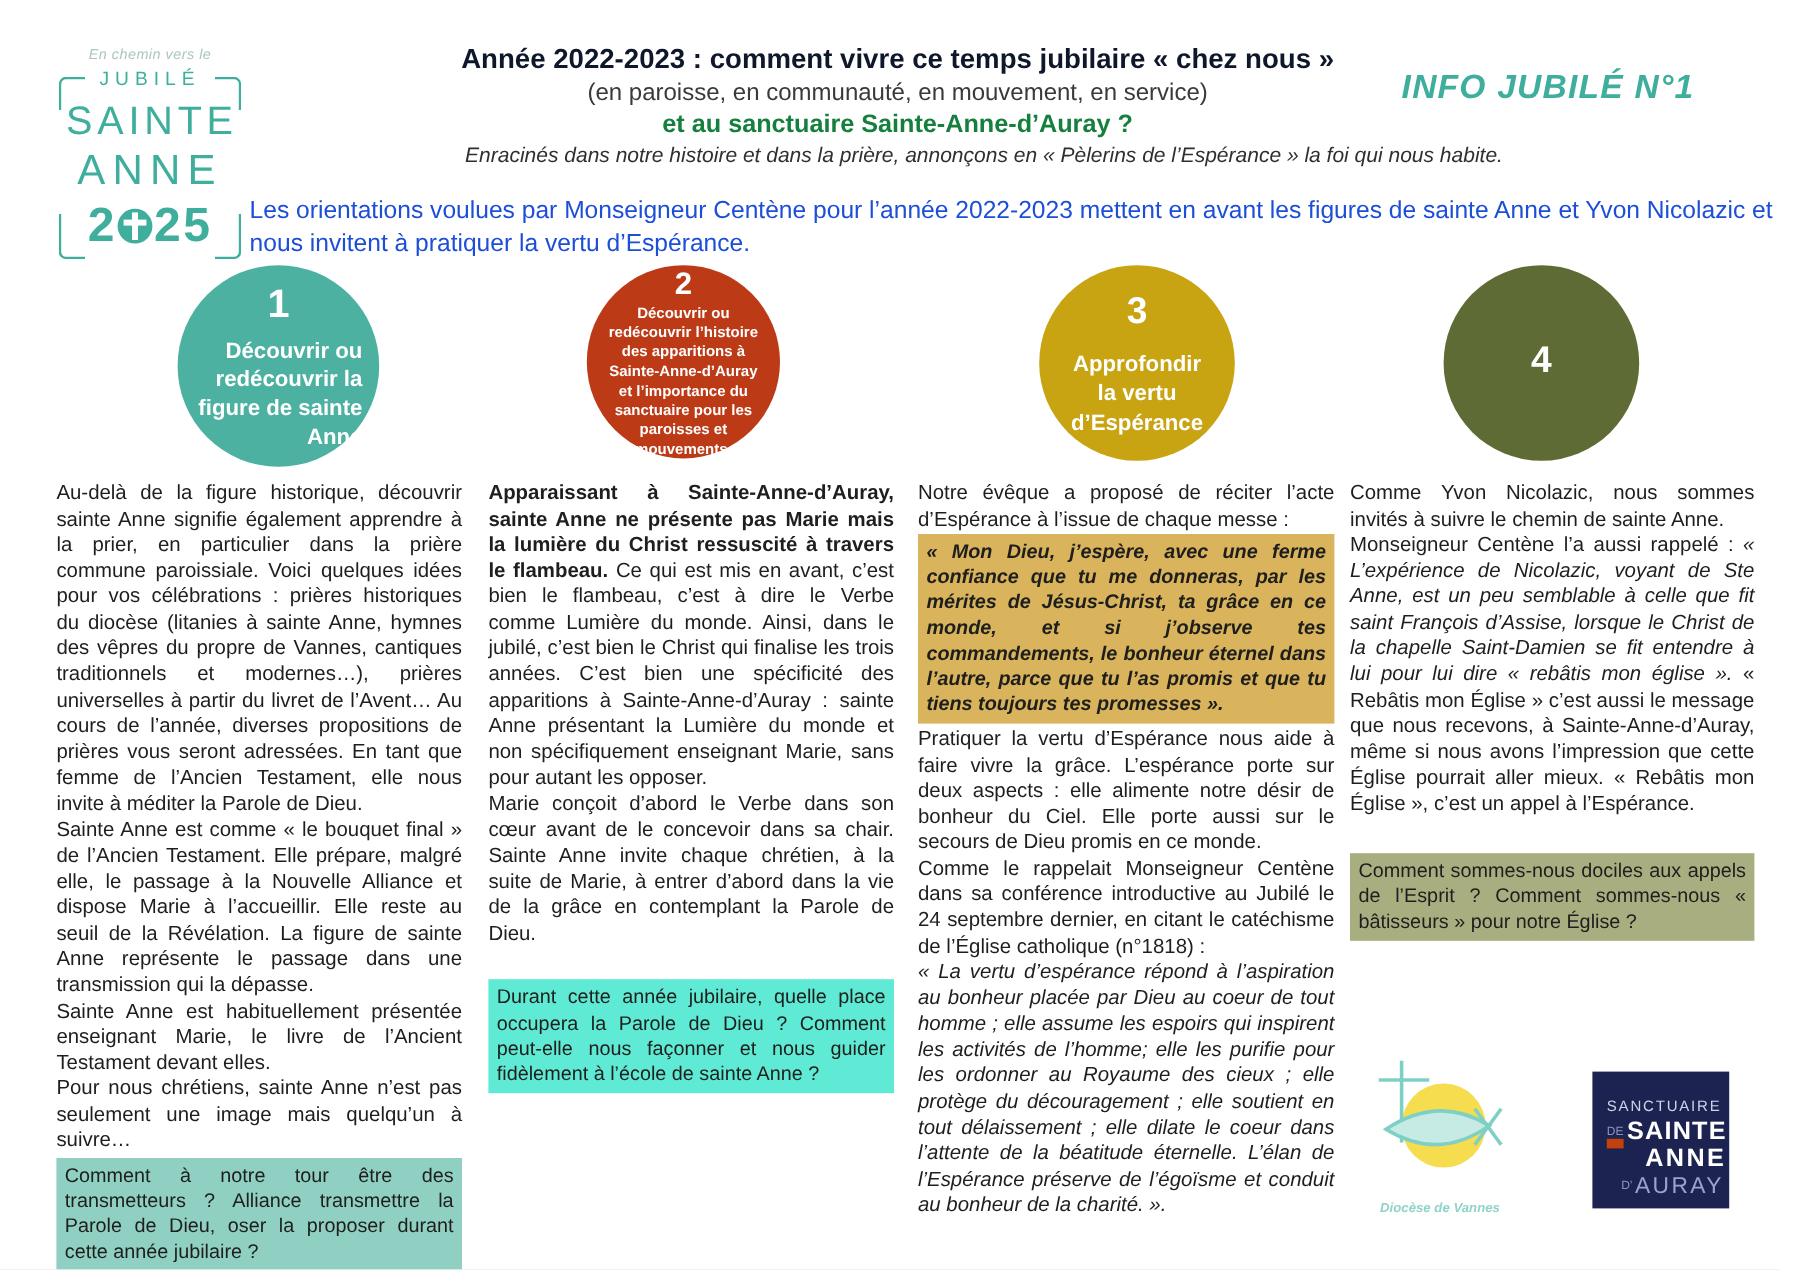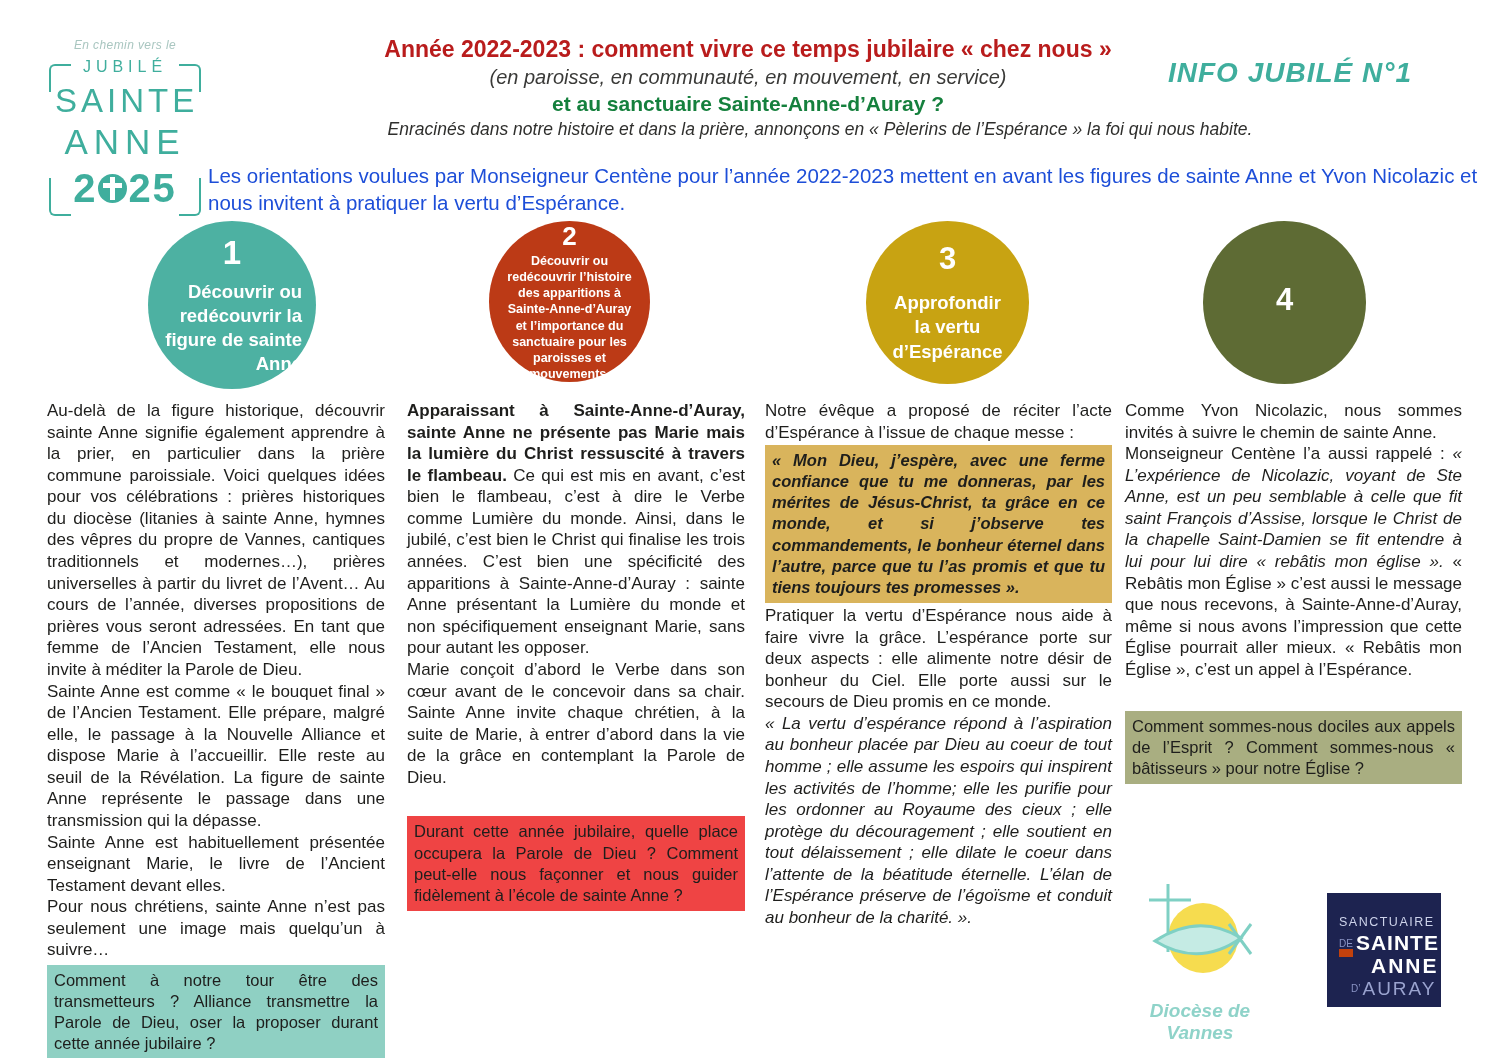--- a/index.html
+++ b/index.html
@@ -20,22 +20,22 @@
   .zero .zv { position:absolute; left:12px; top:3px; width:5px; height:23px; background:#fff; }
   .zero .zh { position:absolute; left:5px; top:9px; width:19px; height:5px; background:#fff; }
   .br { position:absolute; border-color:#3fae9d; border-style:solid; border-width:0; }
   .br-tl { left:-6px;  top:26px; width:20px; height:26px; border-left-width:2px; border-top-width:2px; border-top-left-radius:6px; }
   .br-tr { right:-6px; top:26px; width:20px; height:26px; border-right-width:2px; border-top-width:2px; border-top-right-radius:6px; }
   .br-bl { left:-6px;  top:140px; width:20px; height:36px; border-left-width:2px; border-bottom-width:2px; border-bottom-left-radius:6px; }
   .br-br { right:-6px; top:140px; width:20px; height:36px; border-right-width:2px; border-bottom-width:2px; border-bottom-right-radius:6px; }
 
   
   .header { position:absolute; left:358px; top:36px; width:780px; text-align:center; }
-  .h-title { font-size:23px; font-weight:700; color:#b91c1c; }
-  .h-sub   { font-size:20px; font-style:italic; color:#3a3a38; margin-top:3px; }
+  .h-title { font-size:23px; font-weight:700; color:#0f172a; }
+  .h-sub   { font-size:20px; color:#3a3a38; margin-top:3px; }
   .h-line3 { font-size:21px; font-weight:700; color:#15803d; margin-top:3px; }
   .h-tagline { position:absolute; left:340px; top:119px; width:960px; text-align:center; font-size:17.5px; font-style:italic; color:#2f2f2d; }
   .issue { position:absolute; left:1168px; top:57px; width:270px; font-size:28px; font-weight:700; font-style:italic; color:#3fae9d; letter-spacing:1px; }
   .intro { position:absolute; left:208px; top:162px; width:1284px; font-size:20.5px; line-height:1.33; color:#1d4ed8; }
 
   
   .circle { position:absolute; border-radius:50%; color:#fff; display:flex; flex-direction:column; align-items:center; justify-content:center; text-align:center; }
   .circle .num { font-weight:700; }
   .circle .lbl { font-weight:700; }
   .c1 { left:148px; top:221px; width:168px; height:168px; background:#4db1a2; }
@@ -53,28 +53,28 @@
 
   
   .col { position:absolute; top:400px; font-size:17px; line-height:1.27; text-align:justify; }
   .col p { margin:0; }
   .col1 { left:47px;  width:338px; }
   .col2 { left:407px; width:338px; }
   .col3 { left:765px; width:347px; }
   .col4 { left:1125px; width:337px; }
   .hl { padding:5px 7px; font-size:16.5px; line-height:1.28; }
   .hl-teal   { background:#8fd0c3; margin-top:4px; }
-  .hl-salmon { background:#ef4444; margin-top:28px; }
+  .hl-salmon { background:#5eead4; margin-top:28px; }
   .hl-gold   { background:#d9b45c; font-weight:700; font-style:italic; margin:2px 0; }
   .hl-olive  { background:#a9ae81; margin-top:30px; }
   .it { font-style:italic; }
 
   
   .diocese { position:absolute; left:1140px; top:876px; width:120px; text-align:center; }
-  .diocese-caption { font-size:19px; font-style:italic; font-weight:700; color:#8fd3c9; margin-top:-2px; }
+  .diocese-caption { font-size:11px; font-style:italic; font-weight:700; color:#8fd3c9; margin-top:-2px; }
   .sanctuaire { position:absolute; left:1327px; top:893px; width:114px; height:114px; background:#1d2350; color:#fff; box-sizing:border-box; padding:22px 10px 0 12px; }
   .s1 { font-size:12.5px; letter-spacing:1.5px; color:#cdd3ea; }
   .s2 { margin-top:2px; }
   .s-de { font-size:10px; color:#8a93c4; border-bottom:8px solid #c2410c; margin-right:3px; vertical-align:3px;text-align:center; }
   .s-sainte { font-size:21px; font-weight:700; letter-spacing:1px; }
   .s3 { font-size:21px; font-weight:700; letter-spacing:2px; padding-left:32px; margin-top:-1px; }
   .s4 { margin-top:0; padding-left:12px; }
   .s-dp { font-size:10px; color:#8a93c4; margin-right:2px; vertical-align:3px; }
   .s-auray { font-size:19px; letter-spacing:2px; color:#9aa3cf; }
 </style>
@@ -138,20 +138,21 @@
   <div class="col col2">
     <p><b>Apparaissant à Sainte-Anne-d’Auray, sainte Anne ne présente pas Marie mais la lumière du Christ ressuscité à travers le flambeau.</b><span> Ce qui est mis en avant, c’est bien le flambeau, c’est à dire le Verbe comme Lumière du monde. Ainsi, dans le jubilé, c’est bien le Christ qui finalise les trois années. C’est bien une spécificité des apparitions à Sainte-Anne-d’Auray : sainte Anne présentant la Lumière du monde et non spécifiquement enseignant Marie, sans pour autant les opposer.</span></p>
     <p>Marie conçoit d’abord le Verbe dans son cœur avant de le concevoir dans sa chair. Sainte Anne invite chaque chrétien, à la suite de Marie, à entrer d’abord dans la vie de la grâce en contemplant la Parole de Dieu.</p>
     <div class="hl hl-salmon">Durant cette année jubilaire, quelle place occupera la Parole de Dieu ? Comment peut-elle nous façonner et nous guider fidèlement à l’école de sainte Anne ?</div>
   </div>
 
   <div class="col col3">
     <p>Notre évêque a proposé de réciter l’acte d’Espérance à l’issue de chaque messe :</p>
     <div class="hl hl-gold">« Mon Dieu, j’espère, avec une ferme confiance que tu me donneras, par les mérites de Jésus-Christ, ta grâce en ce monde, et si j’observe tes commandements, le bonheur éternel dans l’autre, parce que tu l’as promis et que tu tiens toujours tes promesses ».</div>
     <p>Pratiquer la vertu d’Espérance nous aide à faire vivre la grâce. L’espérance porte sur deux aspects : elle alimente notre désir de bonheur du Ciel. Elle porte aussi sur le secours de Dieu promis en ce monde.</p>
+    <p>Comme le rappelait Monseigneur Centène dans sa conférence introductive au Jubilé le 24 septembre dernier, en citant le catéchisme de l’Église catholique (n°1818) :</p>
     <p class="it">« La vertu d’espérance répond à l’aspiration au bonheur placée par Dieu au coeur de tout homme ; elle assume les espoirs qui inspirent les activités de l’homme; elle les purifie pour les ordonner au Royaume des cieux ; elle protège du découragement ; elle soutient en tout délaissement ; elle dilate le coeur dans l’attente de la béatitude éternelle. L’élan de l’Espérance préserve de l’égoïsme et conduit au bonheur de la charité. ».</p>
   </div>
 
   <div class="col col4">
     <p>Comme Yvon Nicolazic, nous sommes invités à suivre le chemin de sainte Anne.</p>
     <p><span>Monseigneur Centène l’a aussi rappelé : </span><i>« L’expérience de Nicolazic, voyant de Ste Anne, est un peu semblable à celle que fit saint François d’Assise, lorsque le Christ de la chapelle Saint-Damien se fit entendre à lui pour lui dire « rebâtis mon église ».</i><span> « Rebâtis mon Église » c’est aussi le message que nous recevons, à Sainte-Anne-d’Auray, même si nous avons l’impression que cette Église pourrait aller mieux. « Rebâtis mon Église », c’est un appel à l’Espérance.</span></p>
     <div class="hl hl-olive">Comment sommes-nous dociles aux appels de l’Esprit ? Comment sommes-nous « bâtisseurs » pour notre Église ?</div>
   </div>
 
   <div class="diocese">

